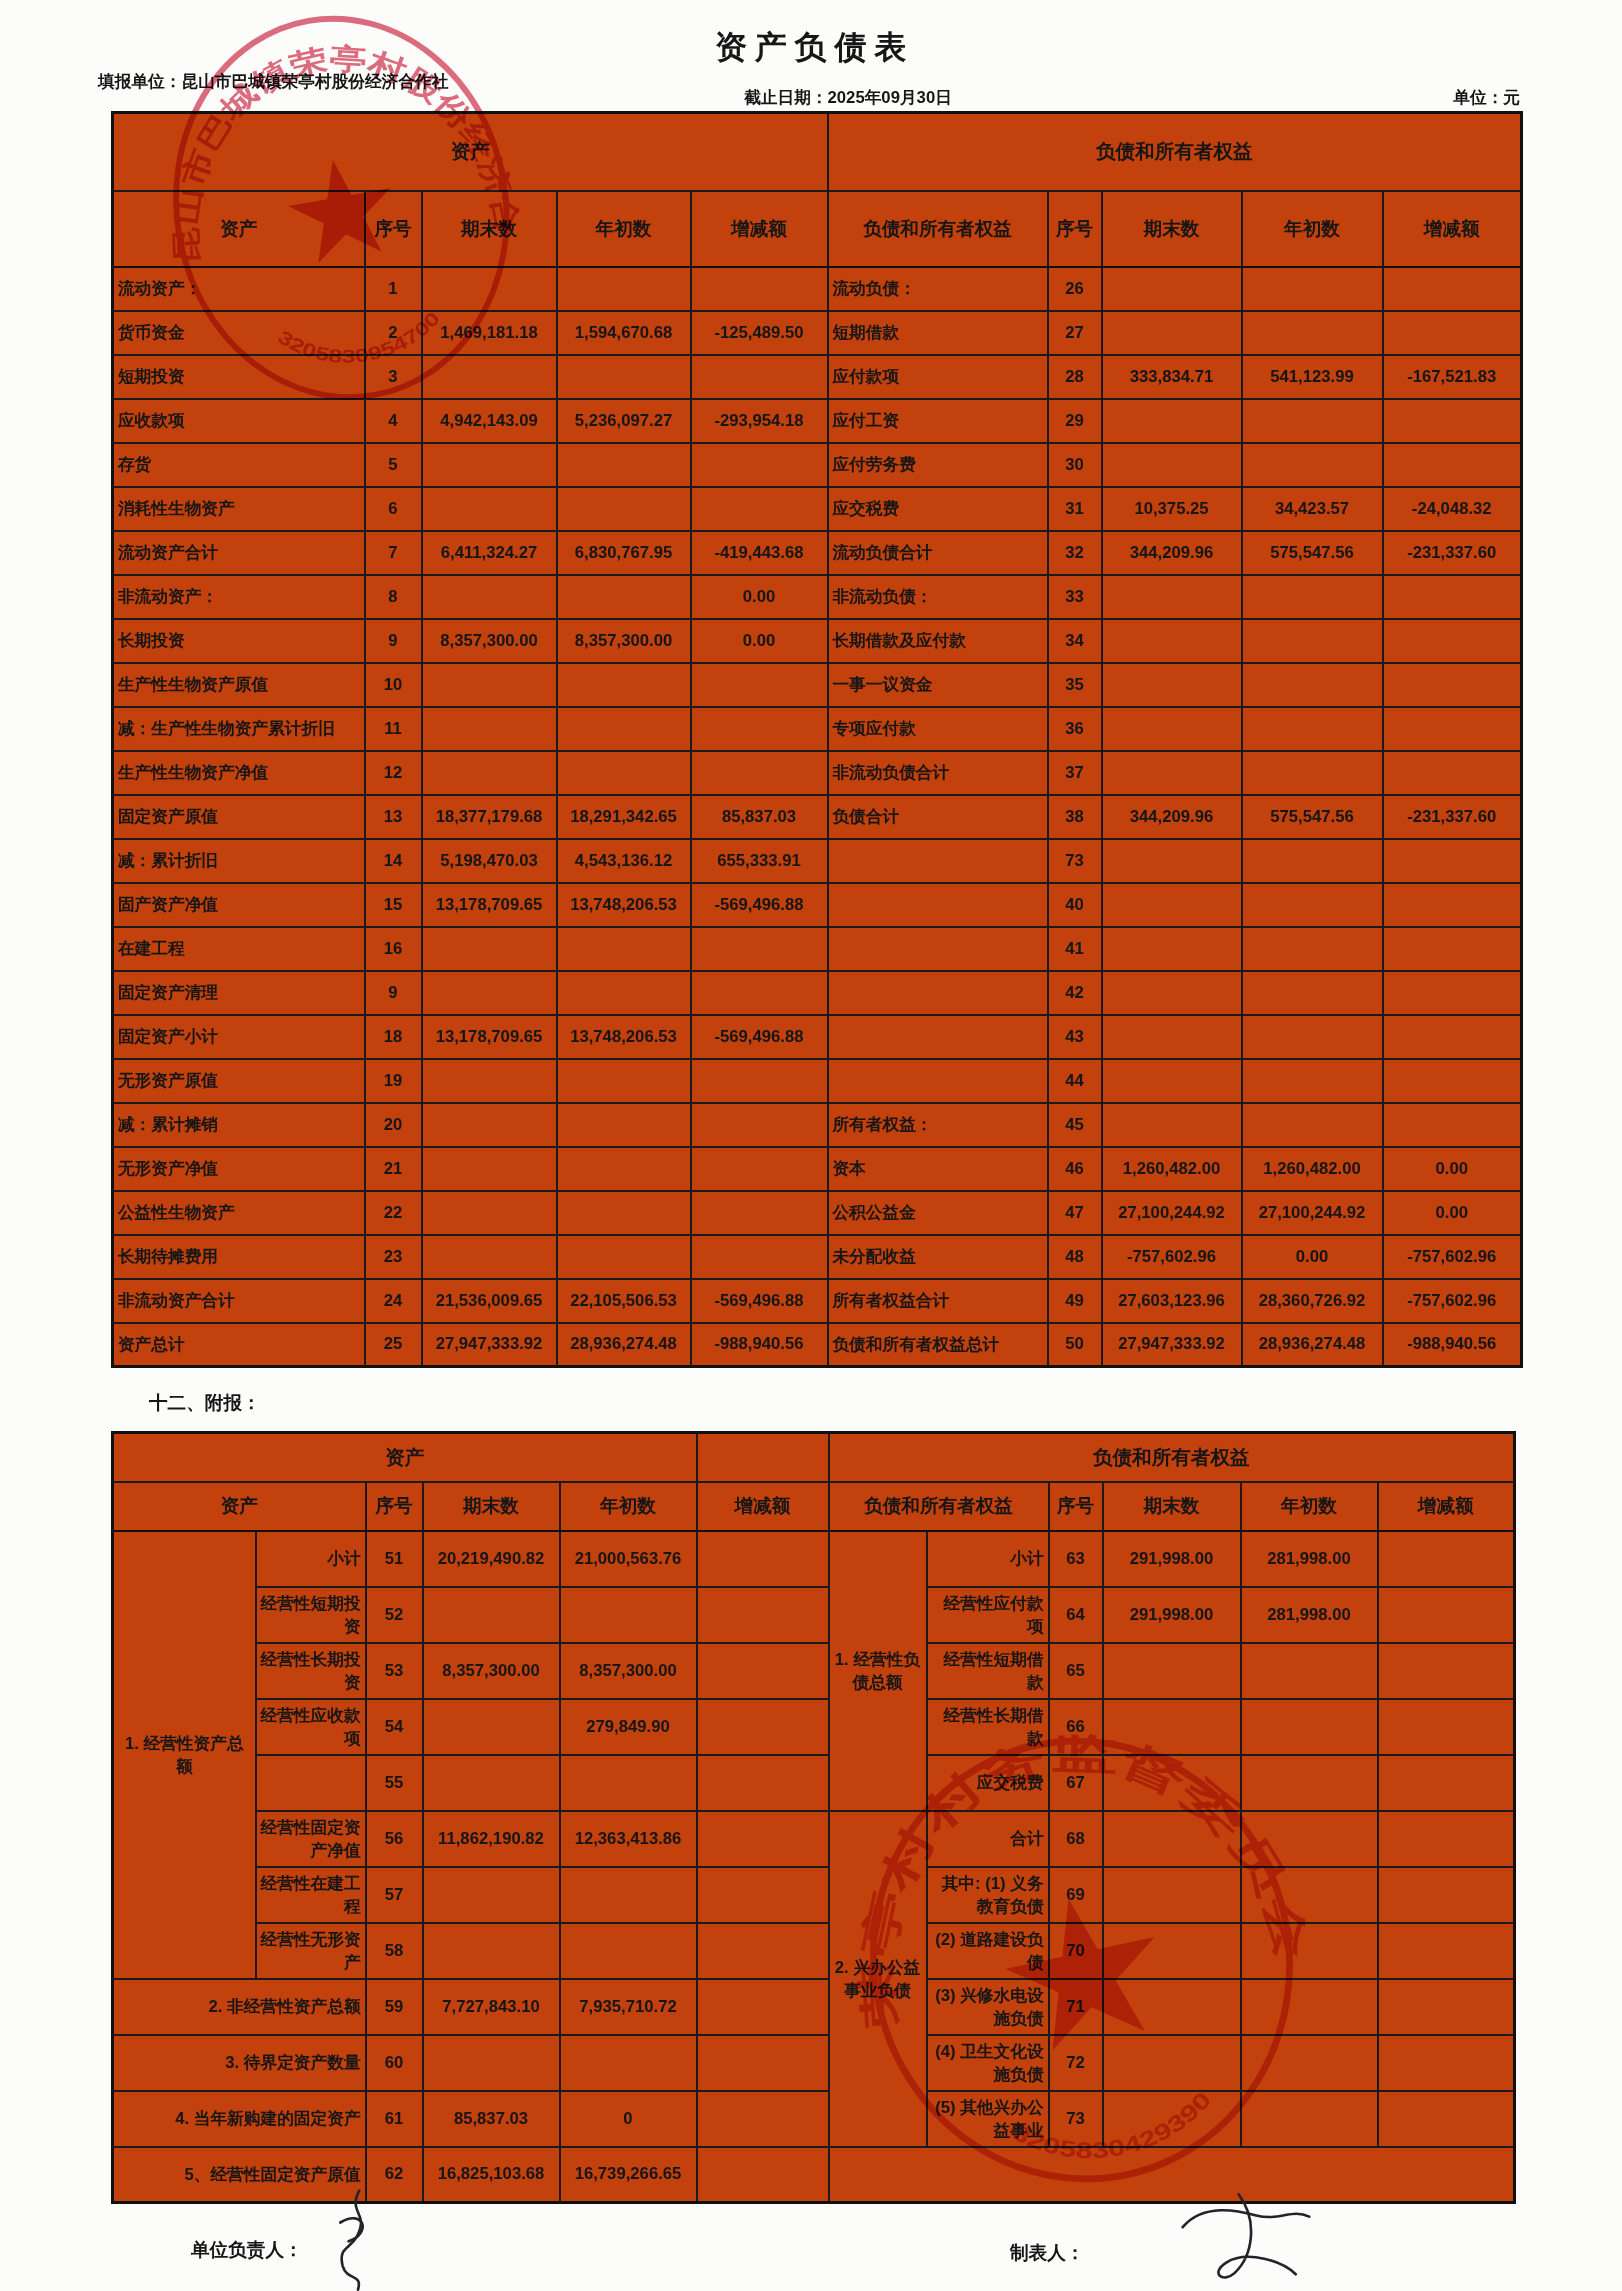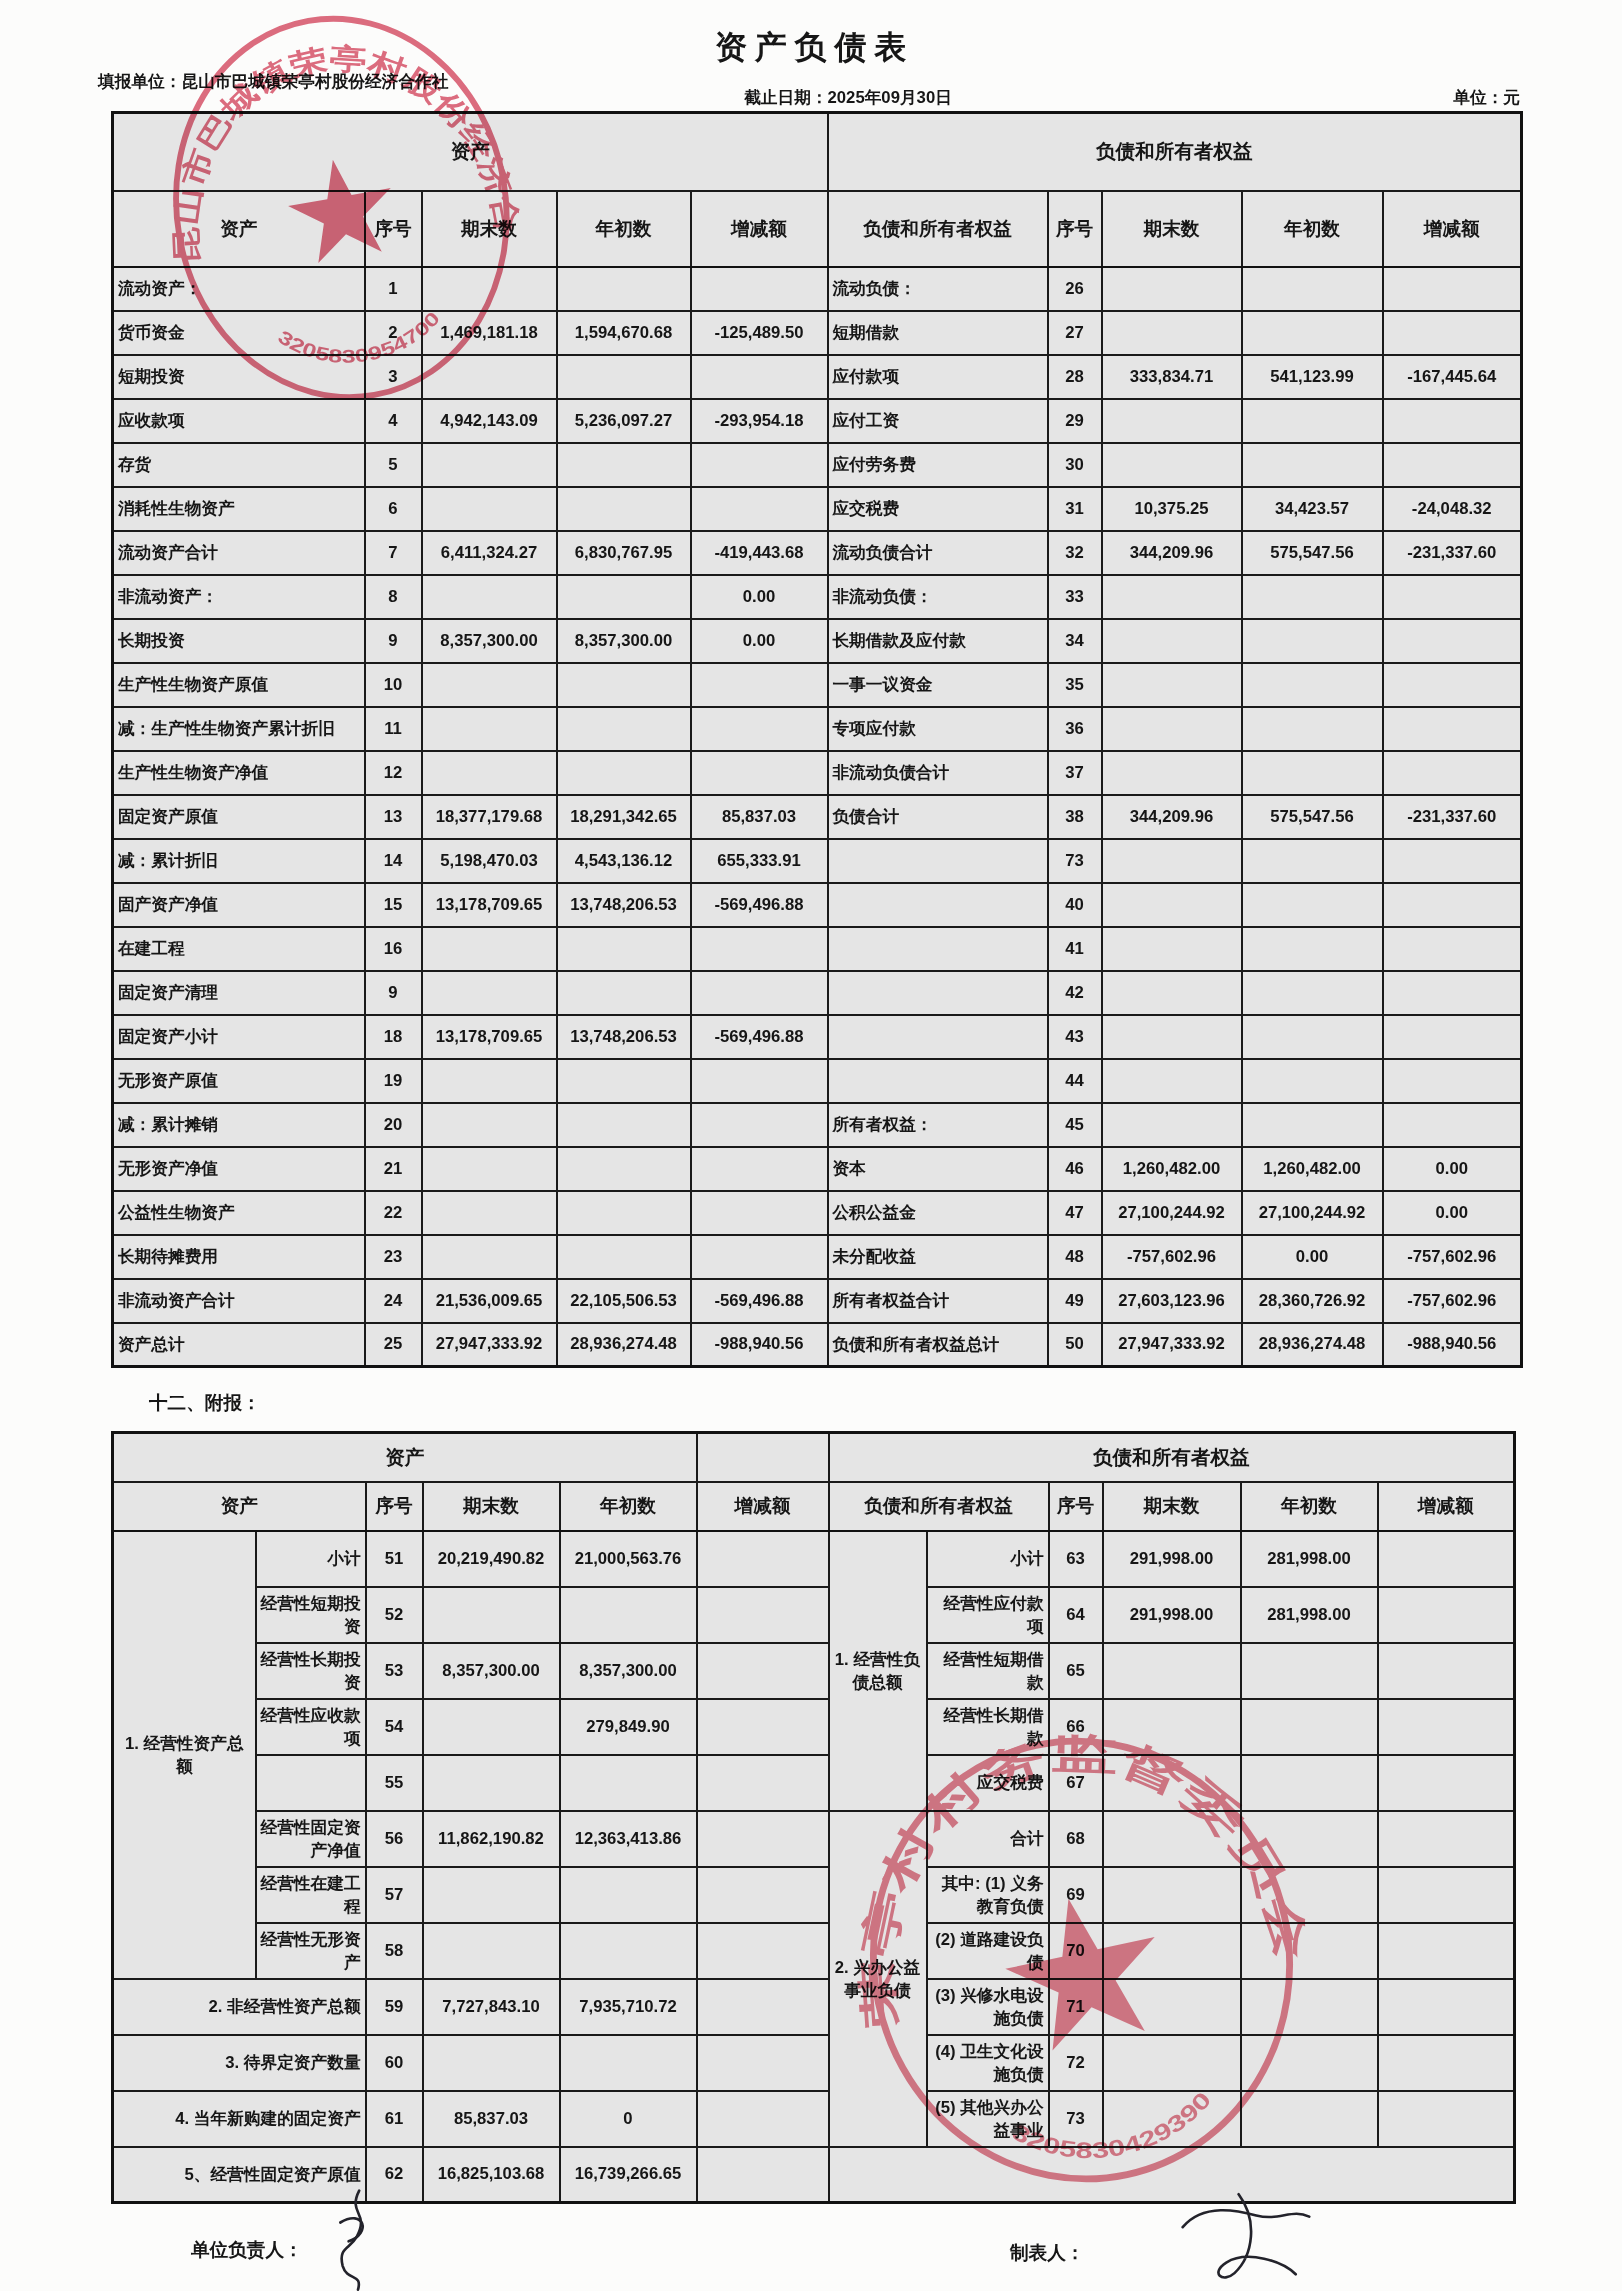--- a/index.html
+++ b/index.html
@@ -11,21 +11,21 @@
   .abs{position:absolute;}
   
   .doc-title{left:111px;top:25.5px;width:1407px;text-align:center;
     font-size:32px;font-weight:bold;letter-spacing:7.8px;}
   .org-line{left:98px;top:71px;width:421px;font-size:16.7px;font-weight:bold;line-height:1.35;}
   .date-line{left:642px;top:86px;width:412px;text-align:center;font-size:16.7px;font-weight:bold;}
   .unit-line{left:1353px;top:86px;width:167px;text-align:right;font-size:16.7px;font-weight:bold;}
   .section2-title{left:149px;top:1390px;font-size:18.6px;font-weight:bold;}
   .footer-label{font-size:18.6px;font-weight:bold;}
   
-  table.sheet{border-collapse:collapse;table-layout:fixed;background:#e5e5e5;border:3.9px solid #111;padding-left:8px;}
+  table.sheet{border-collapse:collapse;table-layout:fixed;background:#c2410c;border:3.9px solid #111;padding-left:8px;}
   table.sheet td{border:2px solid #1a1a1a;padding:2px 3.9px;font-size:16.7px;font-weight:600;
     overflow:hidden;word-break:break-all;}
   table.sheet thead td{text-align:center;font-size:18.6px;font-weight:bold;}
   table.sheet thead tr:first-child td{font-size:19.6px;}
   table.sheet thead tr:last-child td{border-bottom:2.9px solid #111;}
   td.hl{border-left:2.9px solid #111;}
   td.num{text-align:center;font-weight:600;}
   td.lab{text-align:left;margin-left:48px;}
   td.ind1{padding-left:43px;}
   td.ind2{padding-left:82px;}
@@ -113,21 +113,21 @@
       <tr>
         <td class="lab ind1">短期投资</td>
         <td class="num">3</td>
         <td class="num"></td>
         <td class="num"></td>
         <td class="num"></td>
         <td class="lab hl ind1">应付款项</td>
         <td class="num">28</td>
         <td class="num">333,834.71</td>
         <td class="num">541,123.99</td>
-        <td class="num">-167,445.64</td>
+        <td class="num">-167,521.83</td>
       </tr>
       <tr>
         <td class="lab ind1">应收款项</td>
         <td class="num">4</td>
         <td class="num">4,942,143.09</td>
         <td class="num">5,236,097.27</td>
         <td class="num">-293,954.18</td>
         <td class="lab hl ind1">应付工资</td>
         <td class="num">29</td>
         <td class="num"></td>

